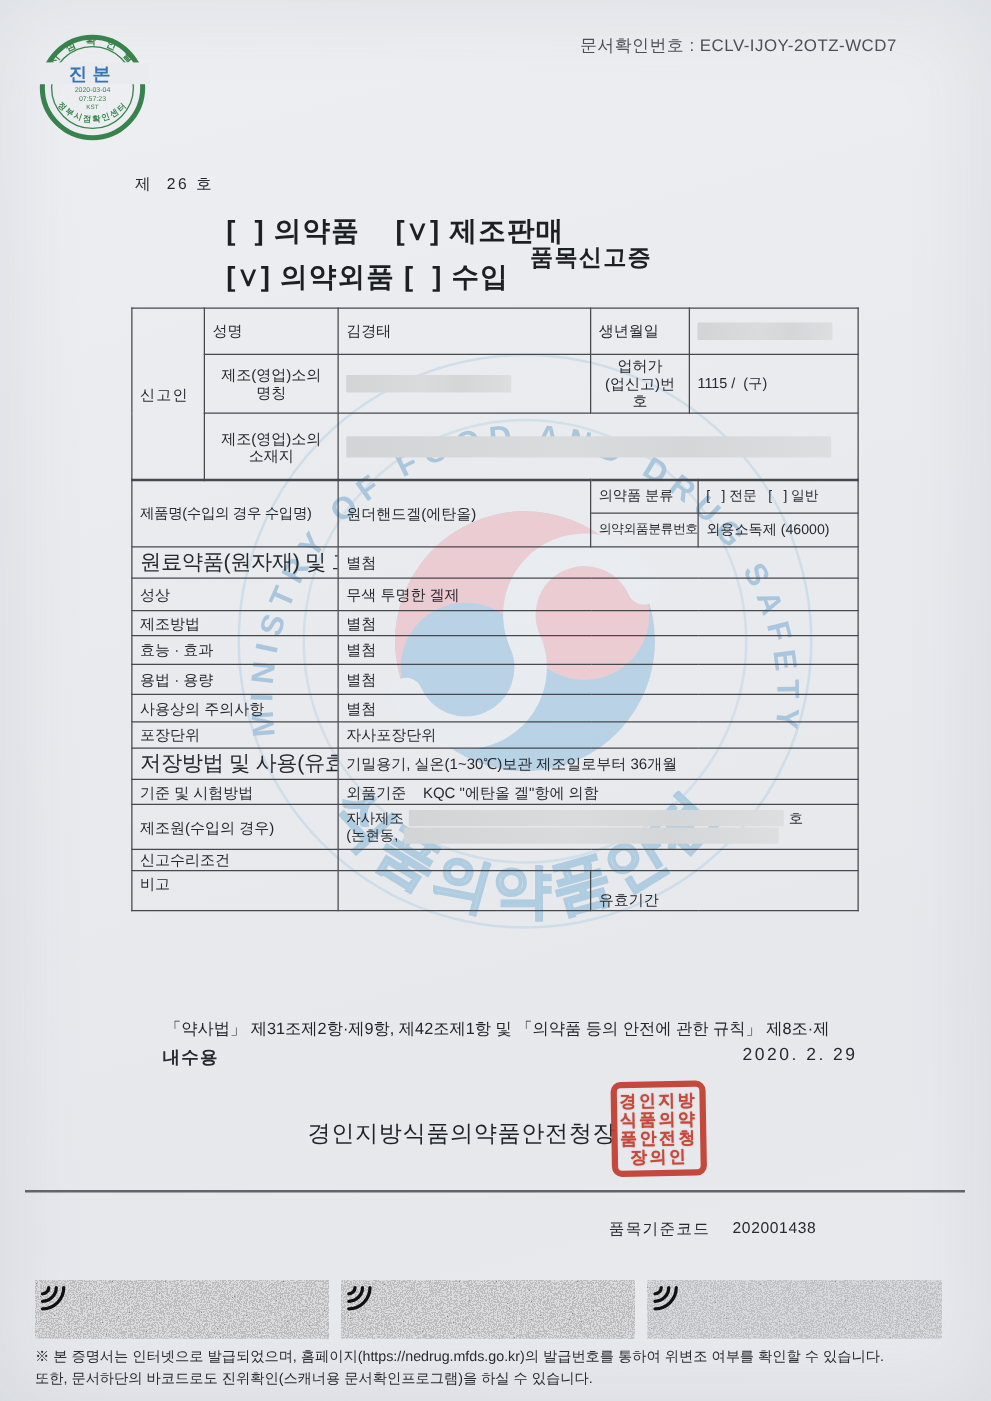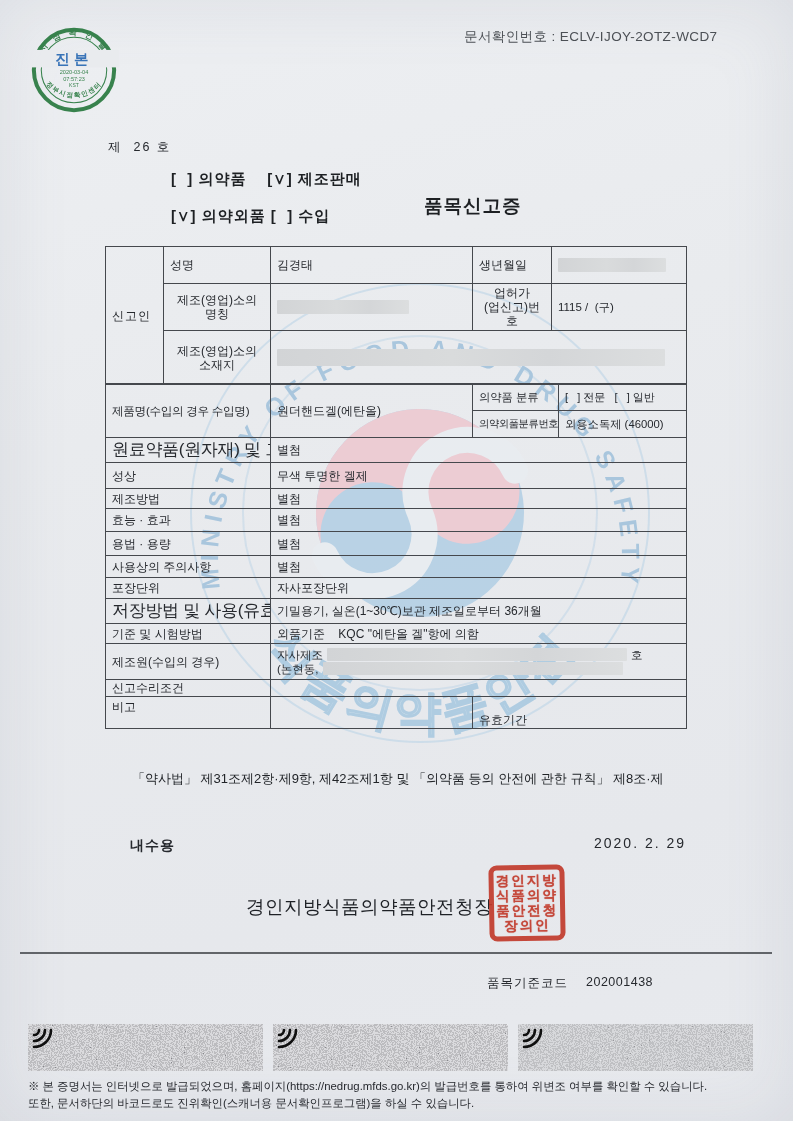--- a/index.html
+++ b/index.html
@@ -9,37 +9,37 @@
     box-shadow:inset 0 0 70px rgba(110,120,140,.14);
     font-family:"Liberation Sans",sans-serif;color:#26292e;
   }
   .abs{position:absolute;}
   
   .doc-check{left:464px;top:28px;font-size:13.5px;color:#4c5055;letter-spacing:.4px;white-space:pre;}
   .doc-no{left:108px;top:139px;font-size:12.5px;letter-spacing:2px;white-space:pre;}
   
   .jinbon{left:26px;top:22px;width:96px;height:96px;opacity:.95;}
   
-  .check-line{left:171px;font-size:15px;font-weight:bold;white-space:pre;letter-spacing:1px;color:#1d2023;}
+  .check-line{left:181px;font-size:22px;font-weight:bold;white-space:pre;letter-spacing:1px;color:#1d2023;}
   .title-main{left:424px;top:193px;font-size:18.5px;font-weight:bold;letter-spacing:1px;color:#1d2023;}
   
   .watermark{left:150px;top:278px;width:540px;height:500px;pointer-events:none;opacity:.9;}
   
   table.doc{position:absolute;left:105px;border-collapse:collapse;table-layout:fixed;background:transparent;}
   table.doc td{border:1px solid #45484d;padding:1px 6px;font-size:12px;line-height:14px;vertical-align:middle;overflow:hidden;}
   td.pl{white-space:pre-wrap;text-align:center;}
   td.nw{white-space:pre;}
   td.grp{text-align:left;letter-spacing:1px;}
   td.val{white-space:pre;}
   .redact{display:inline-block;vertical-align:middle;height:14px;border-radius:1px;
     background:linear-gradient(90deg,#d2d4d6 0%,#d9dbdc 45%,#d4d6d8 70%,#dcdedf 100%);}
   .mline{display:flex;align-items:center;gap:4px;line-height:14px;white-space:pre;}
   
   .statement{left:122px;top:769px;width:580px;font-size:13px;line-height:19px;color:#212428;}
-  .statement div{white-space:nowrap;}
+  .statement div{white-space:nowrap;margin-top:44px;}
   .statement .l1{text-indent:10px;}
   .usage{left:130px;top:837px;font-size:14px;letter-spacing:1px;font-weight:bold;}
   .issue-date{left:594px;top:835px;font-size:14px;letter-spacing:2px;}
   
   .issuer-name{left:246px;top:894px;font-size:18.5px;letter-spacing:.5px;font-weight:400;color:#1e2126;white-space:nowrap;}
   .red-seal{left:489px;top:865px;width:66px;height:66px;border:5px solid #c23b2c;border-radius:8px;
     display:flex;flex-direction:column;justify-content:center;align-items:center;
     color:#c23b2c;font-weight:bold;font-size:13.5px;line-height:15px;letter-spacing:2px;
     text-shadow:0 0 1px rgba(194,59,44,.8);opacity:.92;transform:rotate(-1deg);}
   .rule{left:20px;top:952px;width:752px;height:2px;background:#4a4d52;opacity:.85;}

